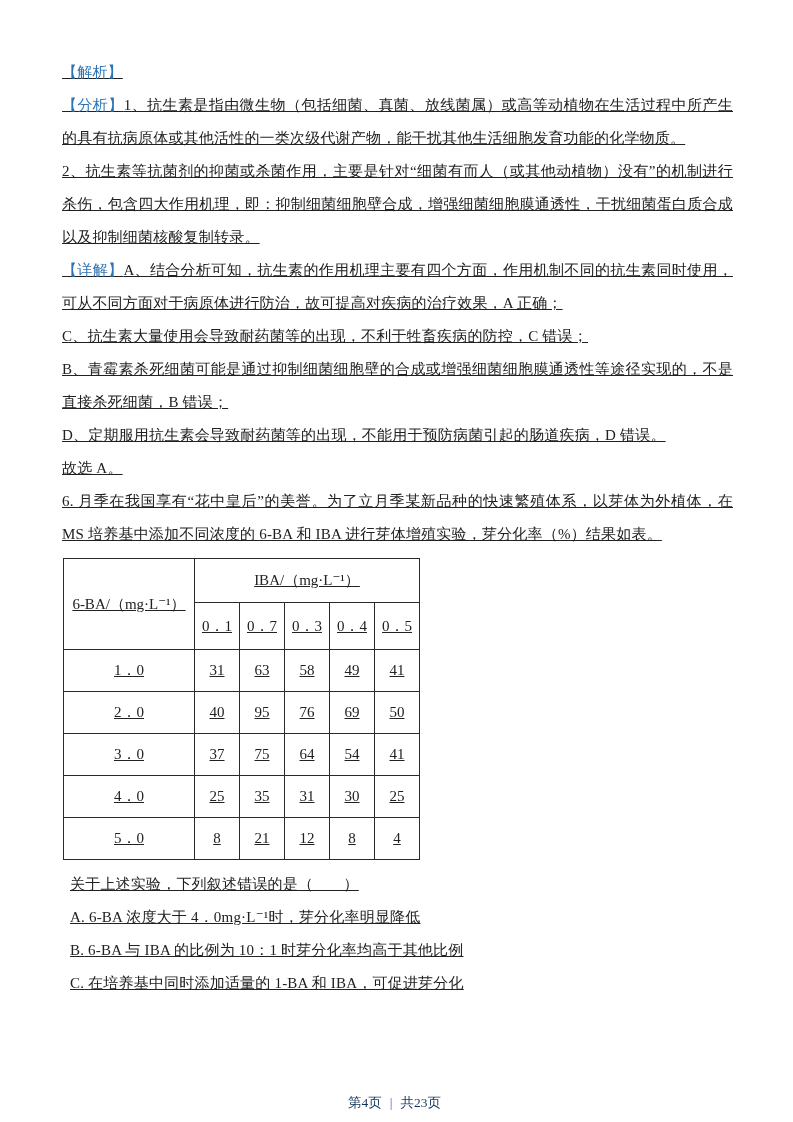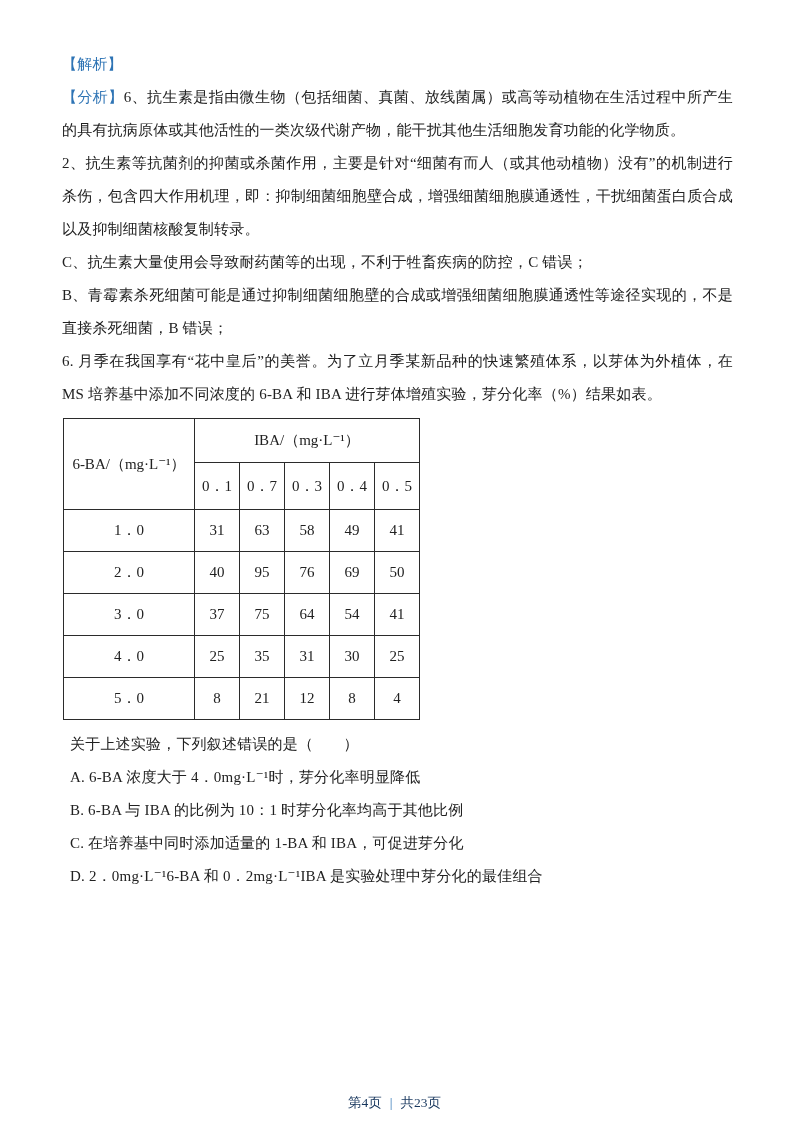--- a/index.html
+++ b/index.html
@@ -14,21 +14,21 @@
     color:var(--ink);
   }
   .page{
     position:relative;
     width:793px;height:1122px;
     background:#ffffff;
     overflow:hidden;
   }
   .content{
     position:absolute;
-    left:62px;right:60px;top:48px;
+    left:62px;right:60px;top:56px;text-decoration:underline;
   }
   p.line{
     margin:0;
     font-size:15px;
     line-height:33px;
     text-align:justify;
     letter-spacing:0.2px;
   }
   .marker{color:var(--accent);}
   .qblock p.line{padding-left:8px;}
@@ -60,30 +60,33 @@
   .footer .sep{color:var(--accent);padding:0 8px;}
 </style>
 </head>
 <body>
 
 <div class="page">
   <div class="content">
 
     <p class="line"><span class="marker">【解析】</span><span></span></p>
 
-    <p class="line"><span class="marker">【分析】</span><span>6、抗生素是指由微生物（包括细菌、真菌、放线菌属）或高等动植物在生活过程中所产生的具有抗病原体或其他活性的一类次级代谢产物，能干扰其他生活细胞发育功能的化学物质。</span></p>
+    <p class="line"><span class="marker">【分析】</span><span>1、抗生素是指由微生物（包括细菌、真菌、放线菌属）或高等动植物在生活过程中所产生的具有抗病原体或其他活性的一类次级代谢产物，能干扰其他生活细胞发育功能的化学物质。</span></p>
 
     <p class="line"><span>2、抗生素等抗菌剂的抑菌或杀菌作用，主要是针对“细菌有而人（或其他动植物）没有”的机制进行杀伤，包含四大作用机理，即：抑制细菌细胞壁合成，增强细菌细胞膜通透性，干扰细菌蛋白质合成以及抑制细菌核酸复制转录。</span></p>
 
+    <p class="line"><span class="marker">【详解】</span><span>A、结合分析可知，抗生素的作用机理主要有四个方面，作用机制不同的抗生素同时使用，可从不同方面对于病原体进行防治，故可提高对疾病的治疗效果，A 正确；</span></p>
 
     <p class="line"><span>C、抗生素大量使用会导致耐药菌等的出现，不利于牲畜疾病的防控，C 错误；</span></p>
 
     <p class="line"><span>B、青霉素杀死细菌可能是通过抑制细菌细胞壁的合成或增强细菌细胞膜通透性等途径实现的，不是直接杀死细菌，B 错误；</span></p>
 
+    <p class="line"><span>D、定期服用抗生素会导致耐药菌等的出现，不能用于预防病菌引起的肠道疾病，D 错误。</span></p>
 
+    <p class="line"><span>故选 A。</span></p>
 
     <p class="line"><span>6. 月季在我国享有“花中皇后”的美誉。为了立月季某新品种的快速繁殖体系，以芽体为外植体，在 MS 培养基中添加不同浓度的 6-BA 和 IBA 进行芽体增殖实验，芽分化率（%）结果如表。</span></p>
 
     <table class="data">
       <tbody>
           <tr class="grouprow">
         <th class="corner" rowspan="2">6-BA/（mg·L⁻¹）</th>
         <th colspan="5">IBA/（mg·L⁻¹）</th>
       </tr>
       <tr class="subrow">
@@ -134,21 +137,20 @@
         <td class="val">4</td>
       </tr>
     </tbody>
       </table>
 
     <div class="qblock">
       <p class="line"><span>关于上述实验，下列叙述错误的是（　　）</span></p>
       <p class="line"><span>A.</span>&nbsp;<span>6-BA 浓度大于 4．0mg·L⁻¹时，芽分化率明显降低</span></p>
       <p class="line"><span>B.</span>&nbsp;<span>6-BA 与 IBA 的比例为 10：1 时芽分化率均高于其他比例</span></p>
       <p class="line"><span>C.</span>&nbsp;<span>在培养基中同时添加适量的 1-BA 和 IBA，可促进芽分化</span></p>
-      <p class="line"><span>D.</span>&nbsp;<span>2．0mg·L⁻¹6-BA 和 0．2mg·L⁻¹IBA 是实验处理中芽分化的最佳组合</span></p>
     </div>
 
 
   </div>
 
   <div class="footer">
     <span>第4页</span><span class="sep">|</span><span>共23页</span>
   </div>
 </div>
 

